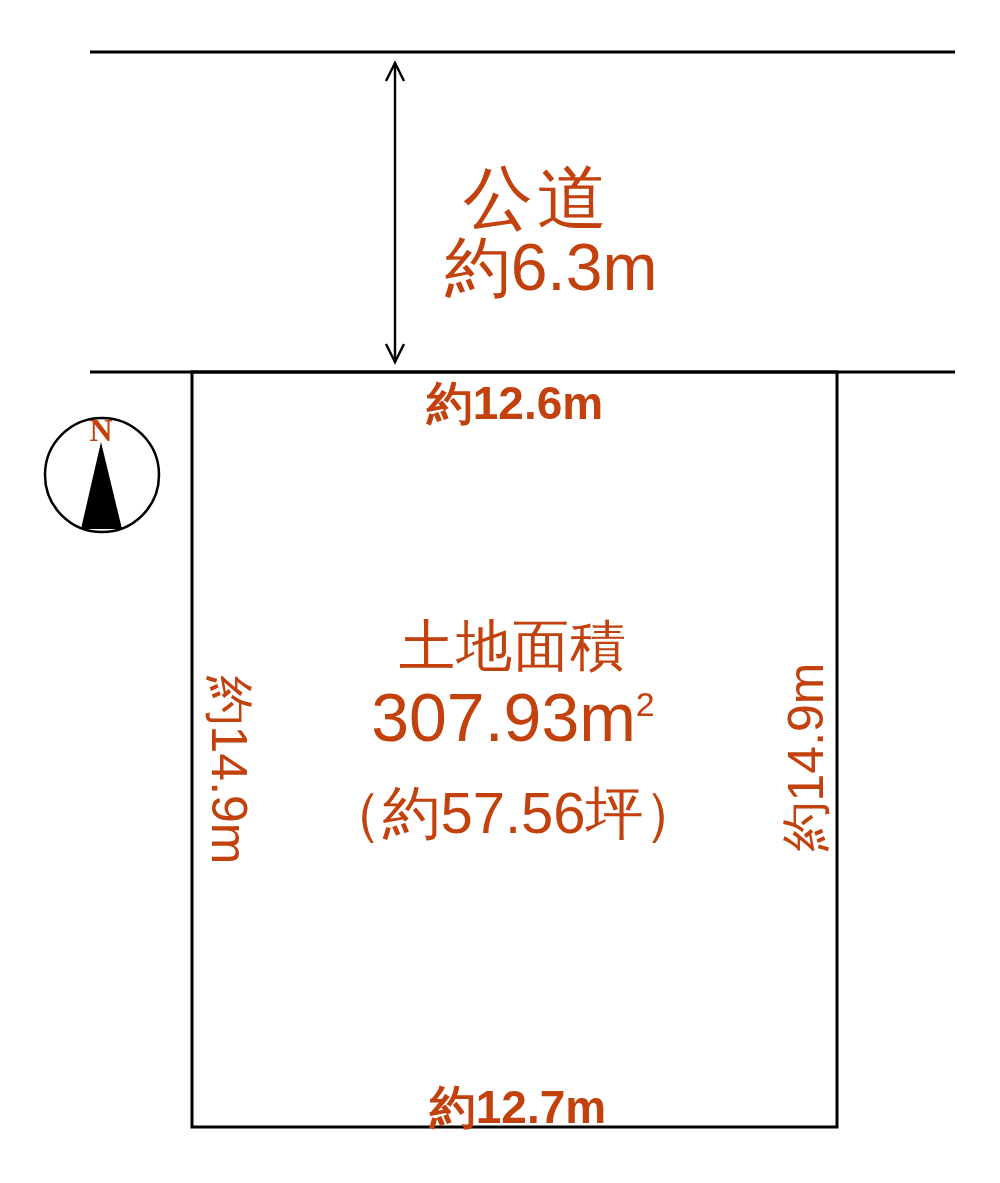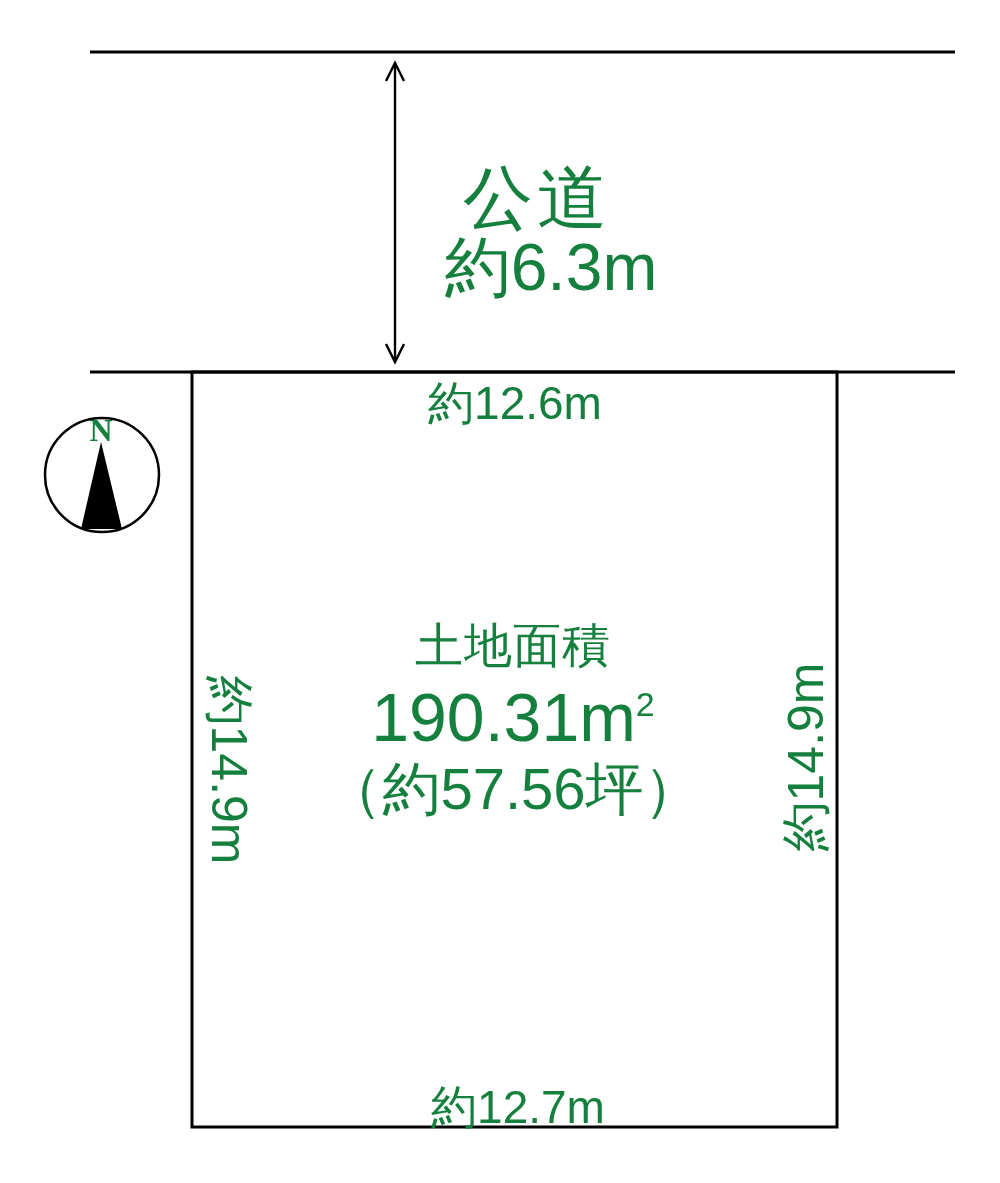--- a/index.html
+++ b/index.html
@@ -5,21 +5,21 @@
   html, body {
     margin: 0;
     padding: 0;
     background: #ffffff;
   }
   #canvas {
     position: relative;
     width: 1000px;
     height: 1183px;
     background: #ffffff;
-    color: #15803d;
+    color: #c2410c;
     font-family: "Liberation Sans", sans-serif;
     overflow: hidden;
   }
   .abs { position: absolute; }
   svg.drawing {
     left: 0;
     top: 0;
     width: 1000px;
     height: 1183px;
   }
@@ -43,41 +43,43 @@
   }
   
   #area-block {
     left: 513px;
     top: 608px;
     transform: translateX(-50%);
     text-align: center;
     white-space: nowrap;
   }
   #area-title {
-    font-size: 48px;
+    font-size: 56px;
     line-height: 76px;
     letter-spacing: 1px;
   }
   #area-sqm {
     font-size: 68px;
     line-height: 66px;
   }
   #area-sqm sup {
     font-size: 34px;
     line-height: 0;
     vertical-align: 0.75em;
   }
   #area-tsubo {
     font-size: 58px;
     line-height: 78px;
+    margin-top: 24px;
   }
   
   .dim {
     font-size: 46px;
     white-space: nowrap;
+    font-weight: bold;
   }
   #dim-top {
     left: 515px;
     top: 404px;
     transform: translate(-50%, -50%);
   }
   #dim-bottom {
     left: 518px;
     top: 1096px;
     transform: translate(-50%, -50%);
@@ -134,21 +136,21 @@
 
   <div id="road-label" class="abs">
     <div id="road-name">公道</div>
     <div id="road-width">約6.3m</div>
   </div>
 
   <div id="north-letter" class="abs">N</div>
 
   <div id="area-block" class="abs">
     <div id="area-title">土地面積</div>
-    <div id="area-sqm"><span>190.31m</span><sup>2</sup></div>
+    <div id="area-sqm"><span>307.93m</span><sup>2</sup></div>
     <div id="area-tsubo">（約57.56坪）</div>
   </div>
 
   <div id="dim-top" class="abs dim">約12.6m</div>
   <div id="dim-bottom" class="abs dim">約12.7m</div>
   <div id="dim-left" class="abs dim-side">約14.9m</div>
   <div id="dim-right" class="abs dim-side">約14.9m</div>
 
 </div>
 

